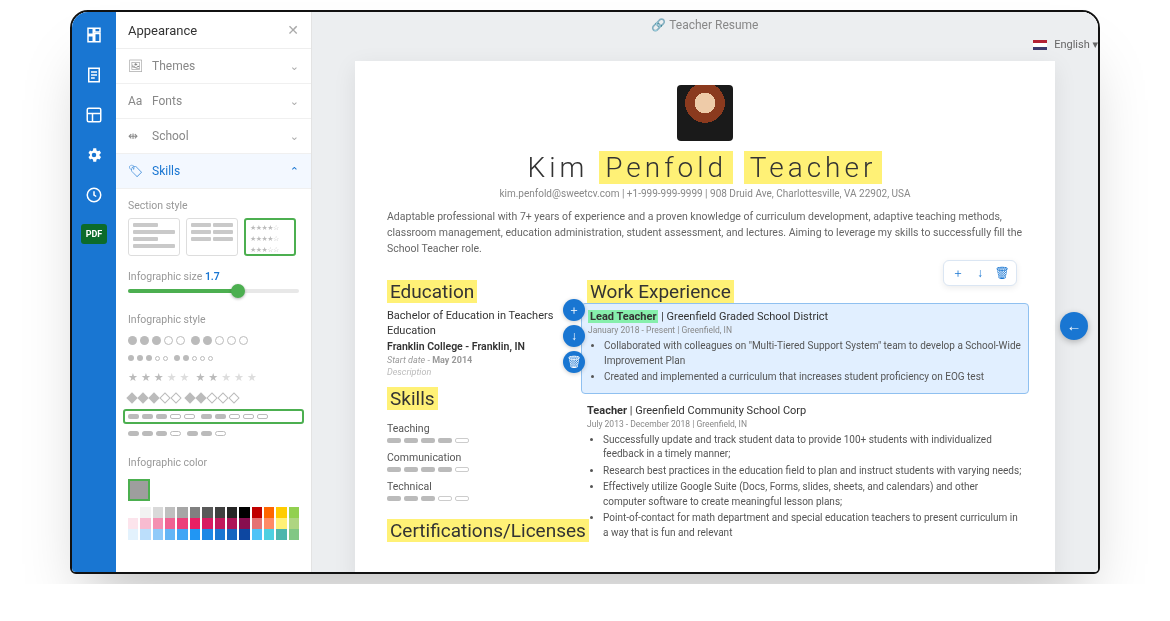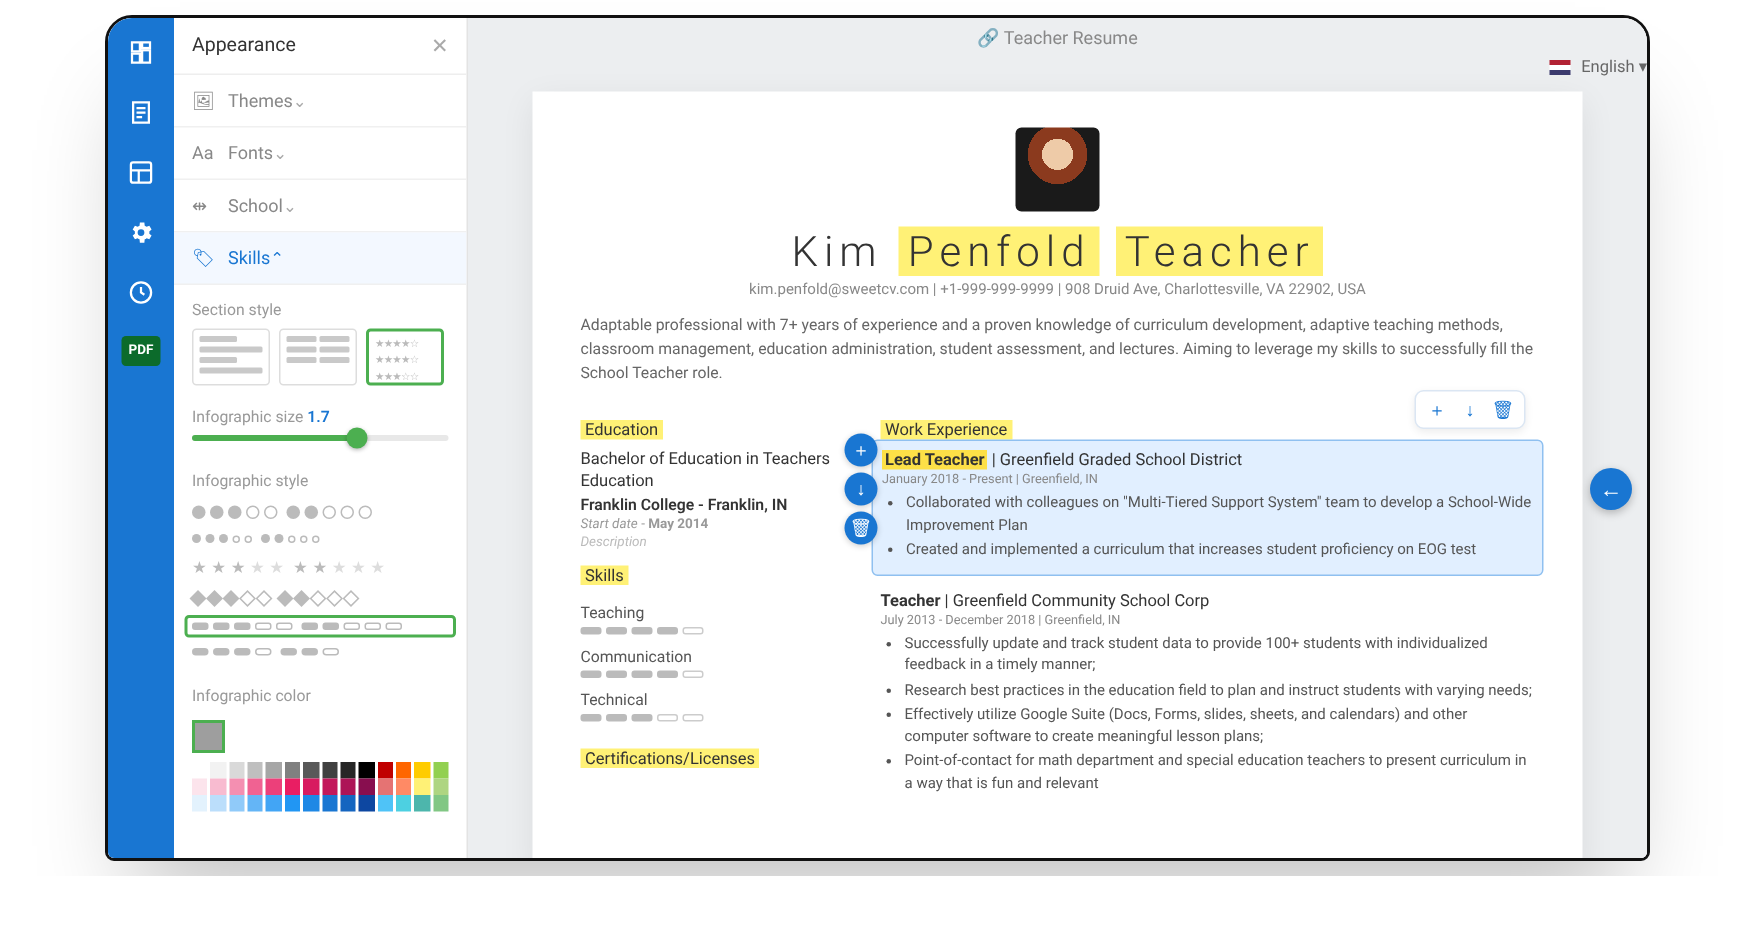--- a/index.html
+++ b/index.html
@@ -53,21 +53,21 @@
     font-size: 12px;
     color: #555;
   }
   .panel-header {
     display: flex; justify-content: space-between; align-items: center;
     padding: 10px 12px; border-bottom: 1px solid #eee;
     font-size: 13px; color: #333;
   }
   .panel-header .x { color: #aaa; cursor: pointer; font-size: 14px; }
   .accordion {
-    display: flex; align-items: center; justify-content: flex-start;
+    display: flex; align-items: center; justify-content: space-between;
     padding: 10px 12px; border-bottom: 1px solid #f0f0f0;
     cursor: pointer; color: #888;
   }
   .accordion.active { color: #1976d2; background: #f3f8ff; }
   .accordion .pic { width: 16px; margin-right: 8px; display: inline-flex; }
   .accordion .chev { color: #aaa; font-size: 11px; }
   .accordion.active .chev { color: #1976d2; }
   .sublabel { padding: 10px 12px 6px; color: #999; font-size: 10.5px; }
   .section-styles { display: flex; gap: 6px; padding: 0 12px 10px; }
   .style-box {
@@ -136,39 +136,39 @@
     text-align: center; font-size: 28px; font-weight: 300; letter-spacing: 4px;
     color: #333; margin-bottom: 4px;
   }
   .name-row .hl { background: #fff176; padding: 0 6px; }
   .contact { text-align: center; font-size: 10px; color: #888; margin-bottom: 10px; }
   .summary { font-size: 10.5px; color: #666; line-height: 1.5; margin-bottom: 14px; }
   .cols { display: flex; gap: 20px; position: relative; }
   .lcol { width: 180px; }
   .rcol { flex: 1; position: relative; }
   .sec-title {
-    font-size: 11px; color: #333; margin: 10px 0 6px;
+    font-size: 19px; color: #333; margin: 10px 0 6px;
     display: inline-block;
   }
   .sec-title .hlu { background: #fff176; padding: 0 3px; }
   .edu-deg { font-size: 11px; color: #333; line-height: 1.3; }
   .edu-school { font-size: 10.5px; font-weight: 600; color: #333; margin-top: 2px; }
   .edu-date { font-size: 9px; color: #999; margin-top: 2px; }
   .edu-date .lbl { font-style: italic; }
   .desc { font-size: 9px; color: #bbb; font-style: italic; margin-top: 2px; }
   .skill-item { margin: 6px 0 8px; }
   .skill-name { font-size: 10.5px; color: #555; margin-bottom: 3px; }
   .skill-bar { display: flex; gap: 3px; }
   .sb { width: 14px; height: 5px; background: #bbb; border-radius: 2px; }
   .sb.o { background: transparent; border: 1px solid #ccc; }
   .job { margin-bottom: 10px; }
   .job.active { background: #e1efff; border: 1px solid #8fc0f0; border-radius: 4px; padding: 6px; margin: -6px -6px 10px; }
   .job-title { font-size: 11px; color: #333; }
   .job-title .role { font-weight: 700; }
-  .job-title .role.hl2 { background: #fde047; padding: 0 2px; }
+  .job-title .role.hl2 { background: #86efac; padding: 0 2px; }
   .job-date { font-size: 8.5px; color: #888; margin: 2px 0 4px; }
   .job ul { padding-left: 16px; }
   .job li { font-size: 10px; color: #555; line-height: 1.45; margin-bottom: 2px; }
   
   .block-actions-side {
     position: absolute; left: -24px; top: -4px;
     display: flex; flex-direction: column; gap: 4px;
   }
   .ba {
     width: 22px; height: 22px; border-radius: 50%;

